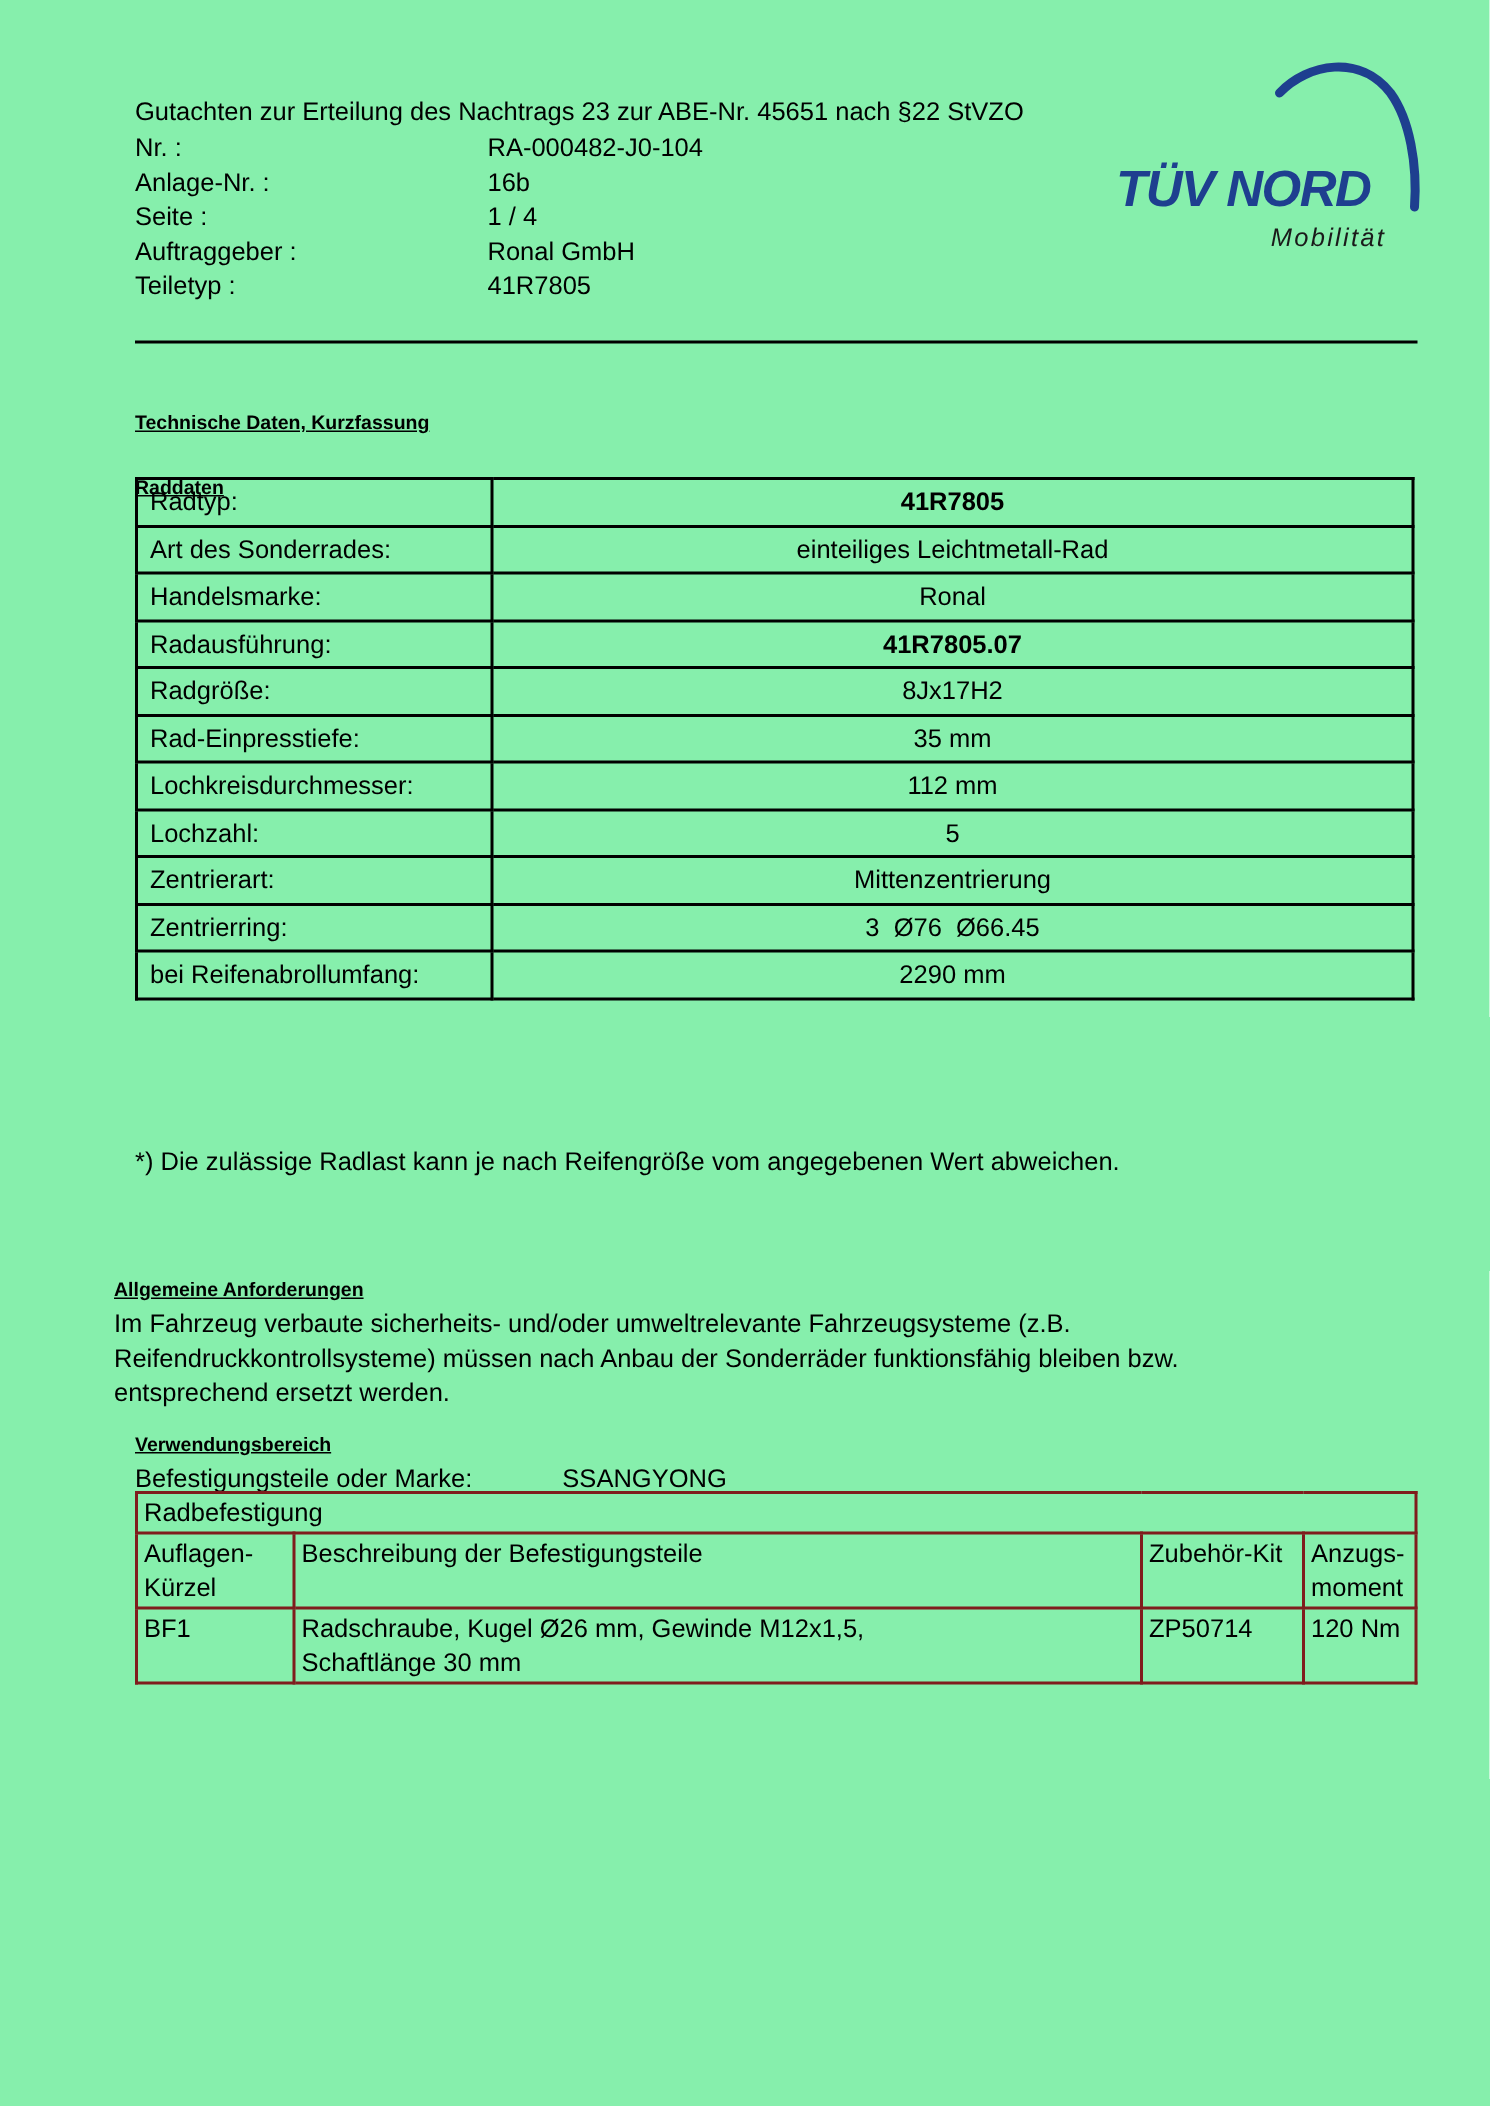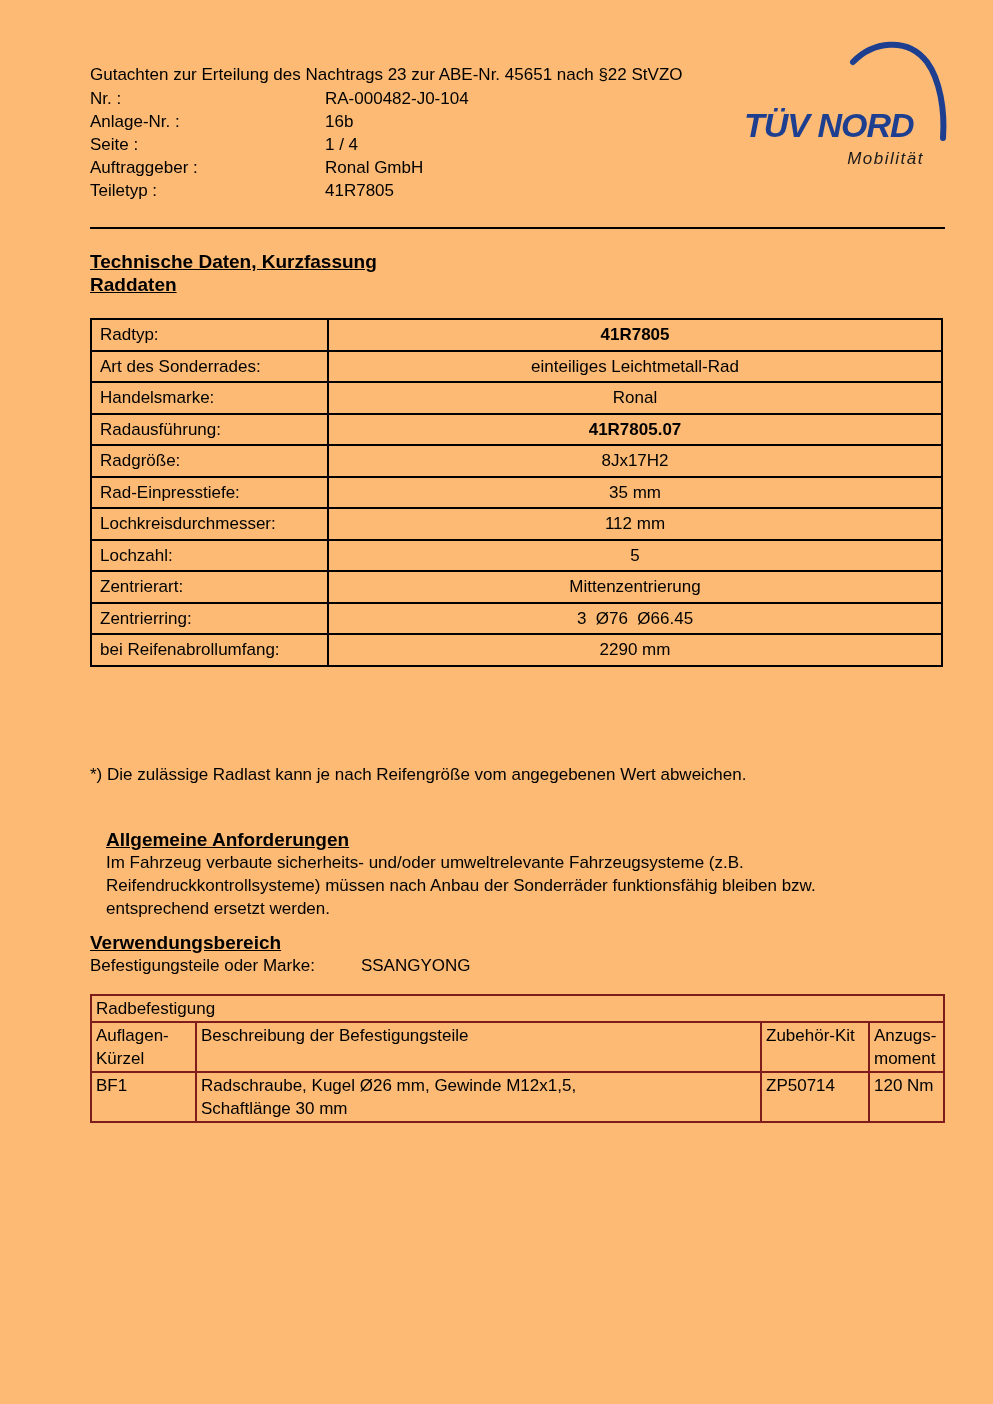--- a/index.html
+++ b/index.html
@@ -3,21 +3,21 @@
 <meta charset="utf-8">
 <style>
   * { box-sizing: border-box; margin: 0; padding: 0; }
   html, body { background: #ffffff; }
   body { font-family: "Liberation Sans", "DejaVu Sans", sans-serif; color: #000; }
 
   .page {
     position: relative;
     width: 993px;
     height: 1404px;
-    background: #fdba74;
+    background: #86efac;
     overflow: hidden;
     font-size: 17px;
     line-height: 23px;
   }
 
   
   .doc-title { position: absolute; top: 63px; left: 90px; width: 700px; }
   .meta-grid {
     position: absolute; top: 87px; left: 90px;
     display: grid; grid-template-columns: 235px auto;
@@ -32,43 +32,43 @@
     font-size: 34px; letter-spacing: -1px;
   }
   .logo-sub {
     font-family: "Liberation Sans", sans-serif;
     font-style: italic; font-size: 17px; letter-spacing: 1.5px; fill: #1a1a1a;
   }
 
   .rule { position: absolute; top: 227px; left: 90px; width: 855px; height: 2px; background: #000; }
 
   
-  .h-bold { font-weight: bold; text-decoration: underline; font-size: 19px; line-height: 23px; }
+  .h-bold { font-weight: bold; text-decoration: underline; font-size: 13px; line-height: 23px; margin-top: 20px; }
   .tech-headings { position: absolute; top: 250px; left: 90px; }
 
   
   table.raddaten {
     position: absolute; top: 318px; left: 90px;
     width: 853px; border-collapse: collapse; table-layout: fixed;
   }
   table.raddaten tr { height: 31.5px; }
   table.raddaten td { border: 2px solid #000; padding: 0 8px; vertical-align: middle; margin-left: 28px; }
   td.rd-label { width: 237px; text-align: left; }
   td.rd-value { text-align: center; white-space: pre-wrap; }
   .bold { font-weight: bold; }
 
   .footnote { position: absolute; top: 763px; left: 90px; width: 850px; }
 
   
-  .allgemeine { position: absolute; top: 828px; left: 106px; width: 810px; }
+  .allgemeine { position: absolute; top: 828px; left: 76px; width: 810px; }
   .allgemeine .allg-text { margin-top: 0; }
 
   
   .verwendung { position: absolute; top: 931px; left: 90px; width: 810px; }
-  .verw-value { margin-left: 46px; }
+  .verw-value { margin-left: 60px; }
 
   
   table.bef {
     position: absolute; top: 994px; left: 90px;
     width: 853px; border-collapse: collapse; table-layout: fixed;
   }
   table.bef col.c1 { width: 105px; }
   table.bef col.c2 { width: 565px; }
   table.bef col.c3 { width: 108px; }
   table.bef col.c4 { width: 75px; }

